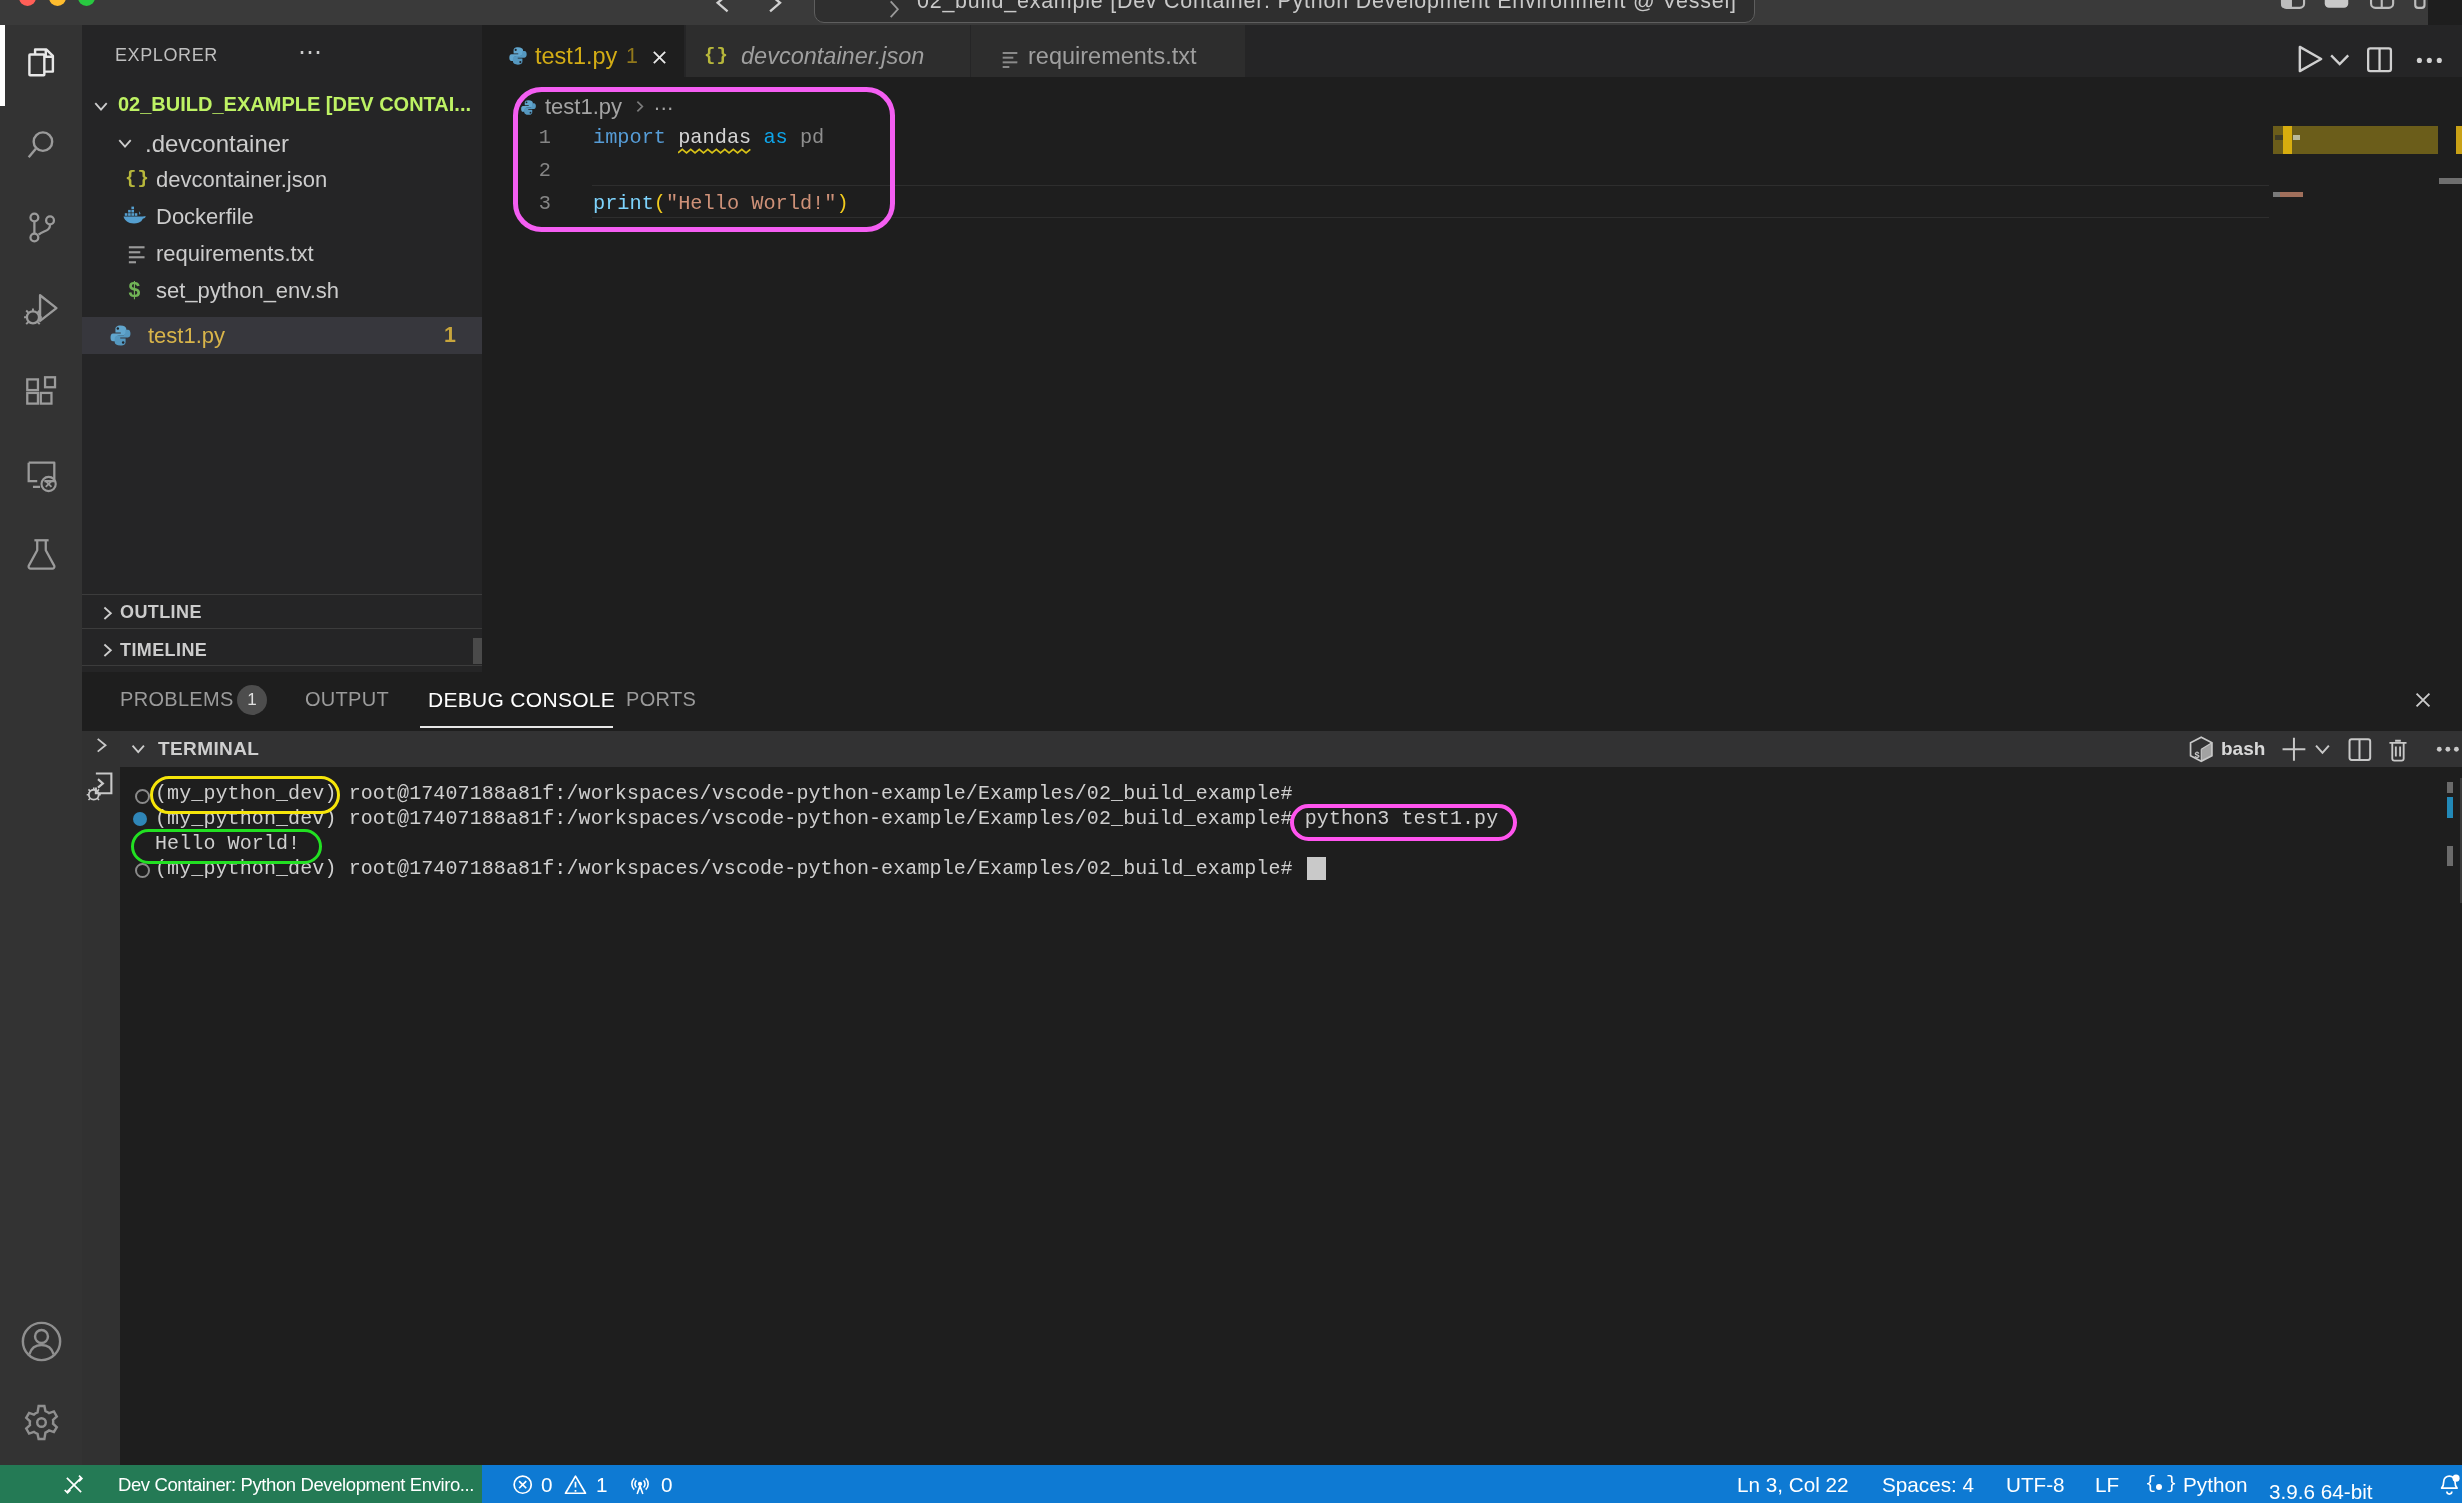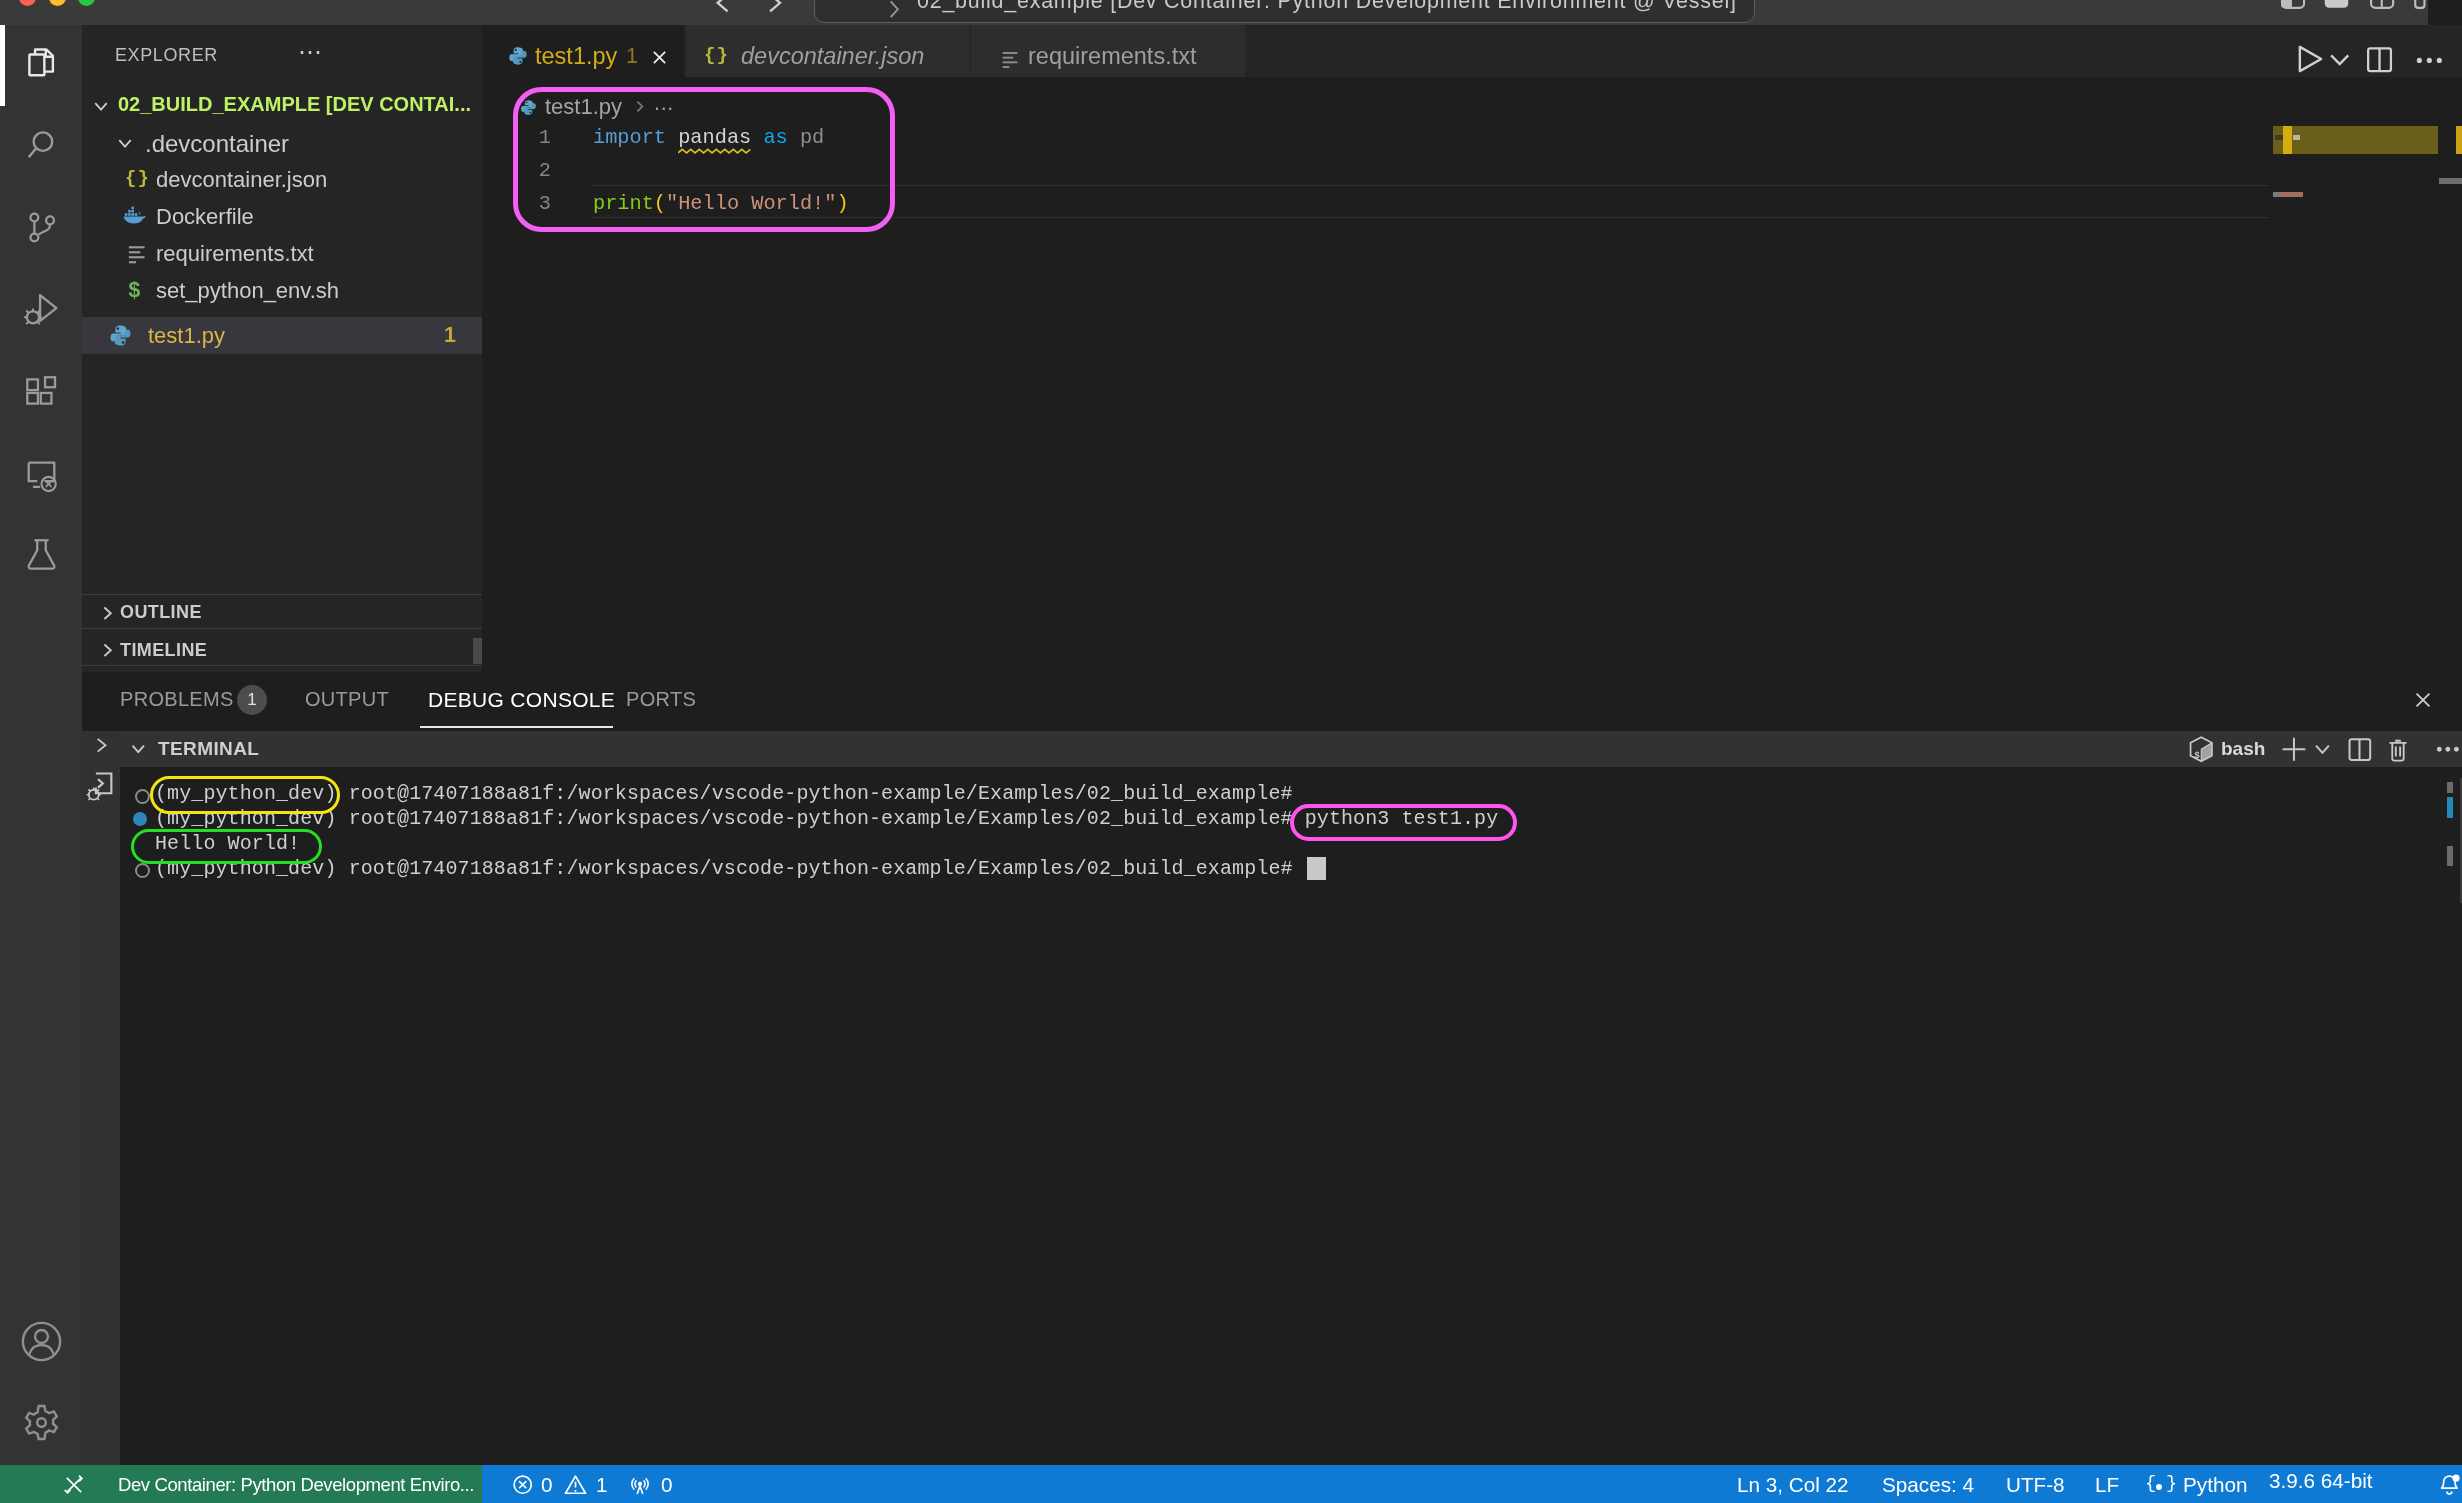--- a/index.html
+++ b/index.html
@@ -239,21 +239,21 @@
     </div>
 
     <div id="code" class="mono" style="font-size:20.3px;">
 
       <div class="abs" style="left:110px;top:160px;width:1677px;height:1.4px;background:#2e2e2e;"></div>
       <div class="abs" style="left:110px;top:192px;width:1677px;height:1.4px;background:#2e2e2e;"></div>
       <div class="abs" style="left:43px;top:101px;width:26px;color:#858585;text-align:right;">1</div>
       <div class="abs" style="left:43px;top:134px;width:26px;color:#858585;text-align:right;">2</div>
       <div class="abs" style="left:43px;top:167px;width:26px;color:#858585;text-align:right;">3</div>
       <div class="abs" style="left:111px;top:101px;white-space:pre;"><span style="color:#569cd6">import</span><span style="color:#d4d4d4"> pandas</span><span style="color:#0ea5e9"> as</span><span style="color:#8e8e8e"> pd</span></div>
-      <div class="abs" style="left:111px;top:167px;white-space:pre;"><span style="color:#84cc16">print</span><span style="color:#f2cb1d">(</span><span style="color:#ce9178">"Hello World!"</span><span style="color:#f2cb1d">)</span></div>
+      <div class="abs" style="left:111px;top:167px;white-space:pre;"><span style="color:#7dd3fc">print</span><span style="color:#f2cb1d">(</span><span style="color:#ce9178">"Hello World!"</span><span style="color:#f2cb1d">)</span></div>
 
       <svg class="abs" style="left:196px;top:123px;" width="78" height="7.1" viewBox="0 0 110 10">
         <path d="M0 7 l6 -5 l6 5 l6 -5 l6 5 l6 -5 l6 5 l6 -5 l6 5 l6 -5 l6 5 l6 -5 l6 5 l6 -5 l6 5 l6 -5 l6 5 l6 -5" fill="none" stroke="#d8c217" stroke-width="2.4"></path>
       </svg>
 
       <div class="abs" style="left:31px;top:62px;width:372px;height:135px;border:5.7px solid #f45ef2;border-radius:28.5px;"></div>
     </div>
 
     <div id="minimap">
       <div class="abs" style="left:1791px;top:101px;width:165px;height:28px;background:#6b5d1a;"></div>
@@ -363,21 +363,21 @@
       </svg>
       <div class="abs" style="left:661px;top:7.8px;">0</div>
       <div class="abs" style="left:1737px;top:7.8px;">Ln 3, Col 22</div>
       <div class="abs" style="left:1882px;top:7.8px;">Spaces: 4</div>
       <div class="abs" style="left:2006px;top:7.8px;">UTF-8</div>
       <div class="abs" style="left:2095px;top:7.8px;">LF</div>
       <div class="abs mono" style="left:2145px;top:7.8px;font-size:18.5px;">{</div>
       <div class="abs" style="left:2156px;top:18.5px;width:6.4px;height:6.4px;border-radius:50%;background:#ffffff;"></div>
       <div class="abs mono" style="left:2166px;top:7.8px;font-size:18.5px;">}</div>
       <div class="abs" style="left:2183px;top:7.8px;">Python</div>
-      <div class="abs" style="left:2269px;top:4px;text-align:right;">3.9.6 64-bit</div>
+      <div class="abs" style="left:2269px;top:15px;text-align:right;">3.9.6 64-bit</div>
       <svg class="abs" style="left:2437px;top:7.8px;" width="24" height="23" viewBox="0 0 34 32">
         <path d="M14 26 a3.5 3.5 0 0 0 7 0 M17.5 4 a8 8 0 0 1 8 8 c0 6 2 8 3 9 H6.5 c1 -1 3 -3 3 -9 a8 8 0 0 1 8 -8 z" fill="none" stroke="#ffffff" stroke-width="2.4" stroke-linejoin="round"></path>
         <circle cx="27" cy="7" r="5" fill="#ffffff"></circle>
       </svg>
     </div>
   </div>
 
 </div>
 
 

